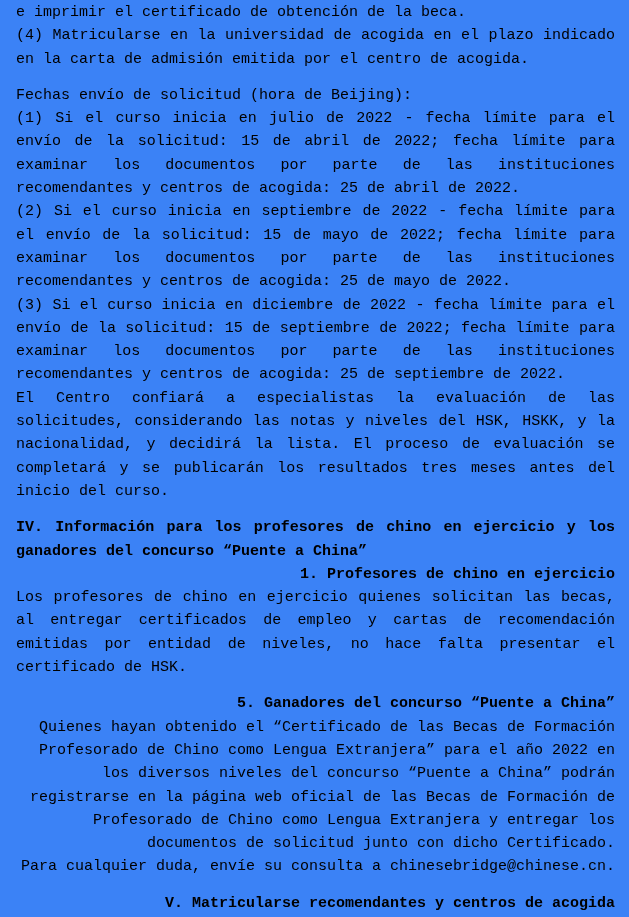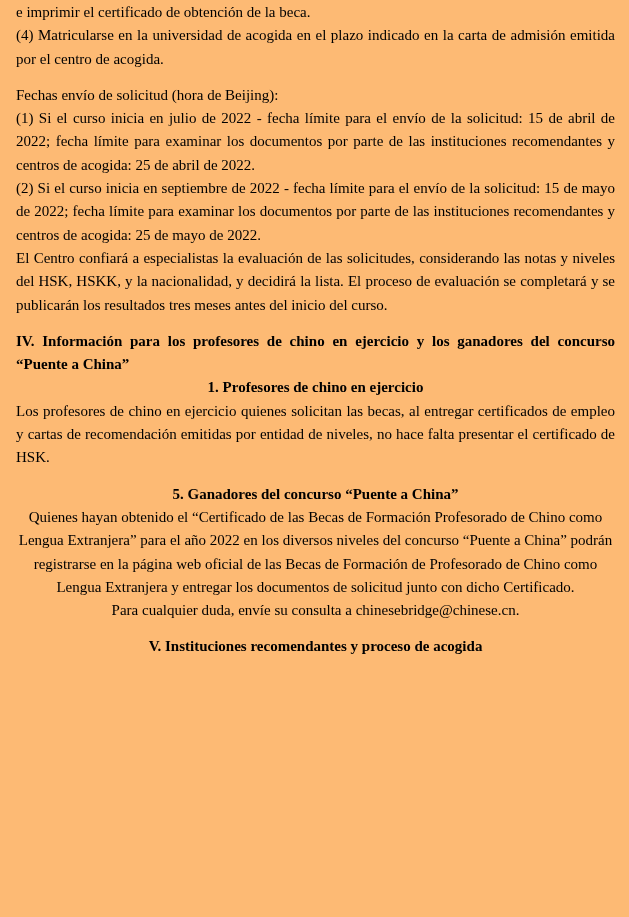--- a/index.html
+++ b/index.html
@@ -6,36 +6,36 @@
     margin: 0;
     padding: 0;
     background: #ffffff;
   }
   .page {
     box-sizing: border-box;
     width: 629px;
     height: 917px;
     padding: 1px 14px 0 16px;
     overflow: hidden;
-    background: #fdba74;
+    background: #3b82f6;
     color: #000000;
-    font-family: Liberation Serif, serif;
+    font-family: Liberation Mono, monospace;
     font-size: 15px;
     line-height: 23.3px;
     -webkit-font-smoothing: antialiased;
   }
   .page p {
     margin: 0;
     padding: 0;
     text-align: justify;
     hyphens: none;
     word-spacing: normal;
   }
   .page p.left {
-    text-align: center;
+    text-align: right;
   }
   .page p.bold {
     font-weight: bold;
   }
   .spacer {
     height: 13px;
   }
 </style>
 </head>
 <body>
@@ -47,20 +47,21 @@
   <p>(4) Matricularse en la universidad de acogida en el plazo indicado en la carta de admisión emitida por el centro de acogida.</p>
 
   <div class="spacer"></div>
 
   <p>Fechas envío de solicitud (hora de Beijing):</p>
 
   <p>(1) Si el curso inicia en julio de 2022 - fecha límite para el envío de la solicitud: 15 de abril de 2022; fecha límite para examinar los documentos por parte de las instituciones recomendantes y centros de acogida: 25 de abril de 2022.</p>
 
   <p>(2) Si el curso inicia en septiembre de 2022 - fecha límite para el envío de la solicitud: 15 de mayo de 2022; fecha límite para examinar los documentos por parte de las instituciones recomendantes y centros de acogida: 25 de mayo de 2022.</p>
 
+  <p>(3) Si el curso inicia en diciembre de 2022 - fecha límite para el envío de la solicitud: 15 de septiembre de 2022; fecha límite para examinar los documentos por parte de las instituciones recomendantes y centros de acogida: 25 de septiembre de 2022.</p>
 
 
   <p>El Centro confiará a especialistas la evaluación de las solicitudes, considerando las notas y niveles del HSK, HSKK, y la nacionalidad, y decidirá la lista. El proceso de evaluación se completará y se publicarán los resultados tres meses antes del inicio del curso.</p>
 
   <div class="spacer"></div>
 
   <p class="bold">IV. Información para los profesores de chino en ejercicio y los ganadores del concurso “Puente a China”</p>
 
   <p class="bold left">1. Profesores de chino en ejercicio</p>
 
@@ -69,16 +70,16 @@
   <div class="spacer"></div>
 
   <p class="bold left">5. Ganadores del concurso “Puente a China”</p>
 
   <p class="left">Quienes hayan obtenido el “Certificado de las Becas de Formación Profesorado de Chino como Lengua Extranjera” para el año 2022 en los diversos niveles del concurso “Puente a China” podrán registrarse en la página web oficial de las Becas de Formación de Profesorado de Chino como Lengua Extranjera y entregar los documentos de solicitud junto con dicho Certificado.</p>
 
   <p class="left">Para cualquier duda, envíe su consulta a chinesebridge@chinese.cn.</p>
 
   <div class="spacer"></div>
 
-  <p class="bold left">V. Instituciones recomendantes y proceso de acogida</p>
+  <p class="bold left">V. Matricularse recomendantes y centros de acogida</p>
 
 
 </div>
 
 </body></html>

